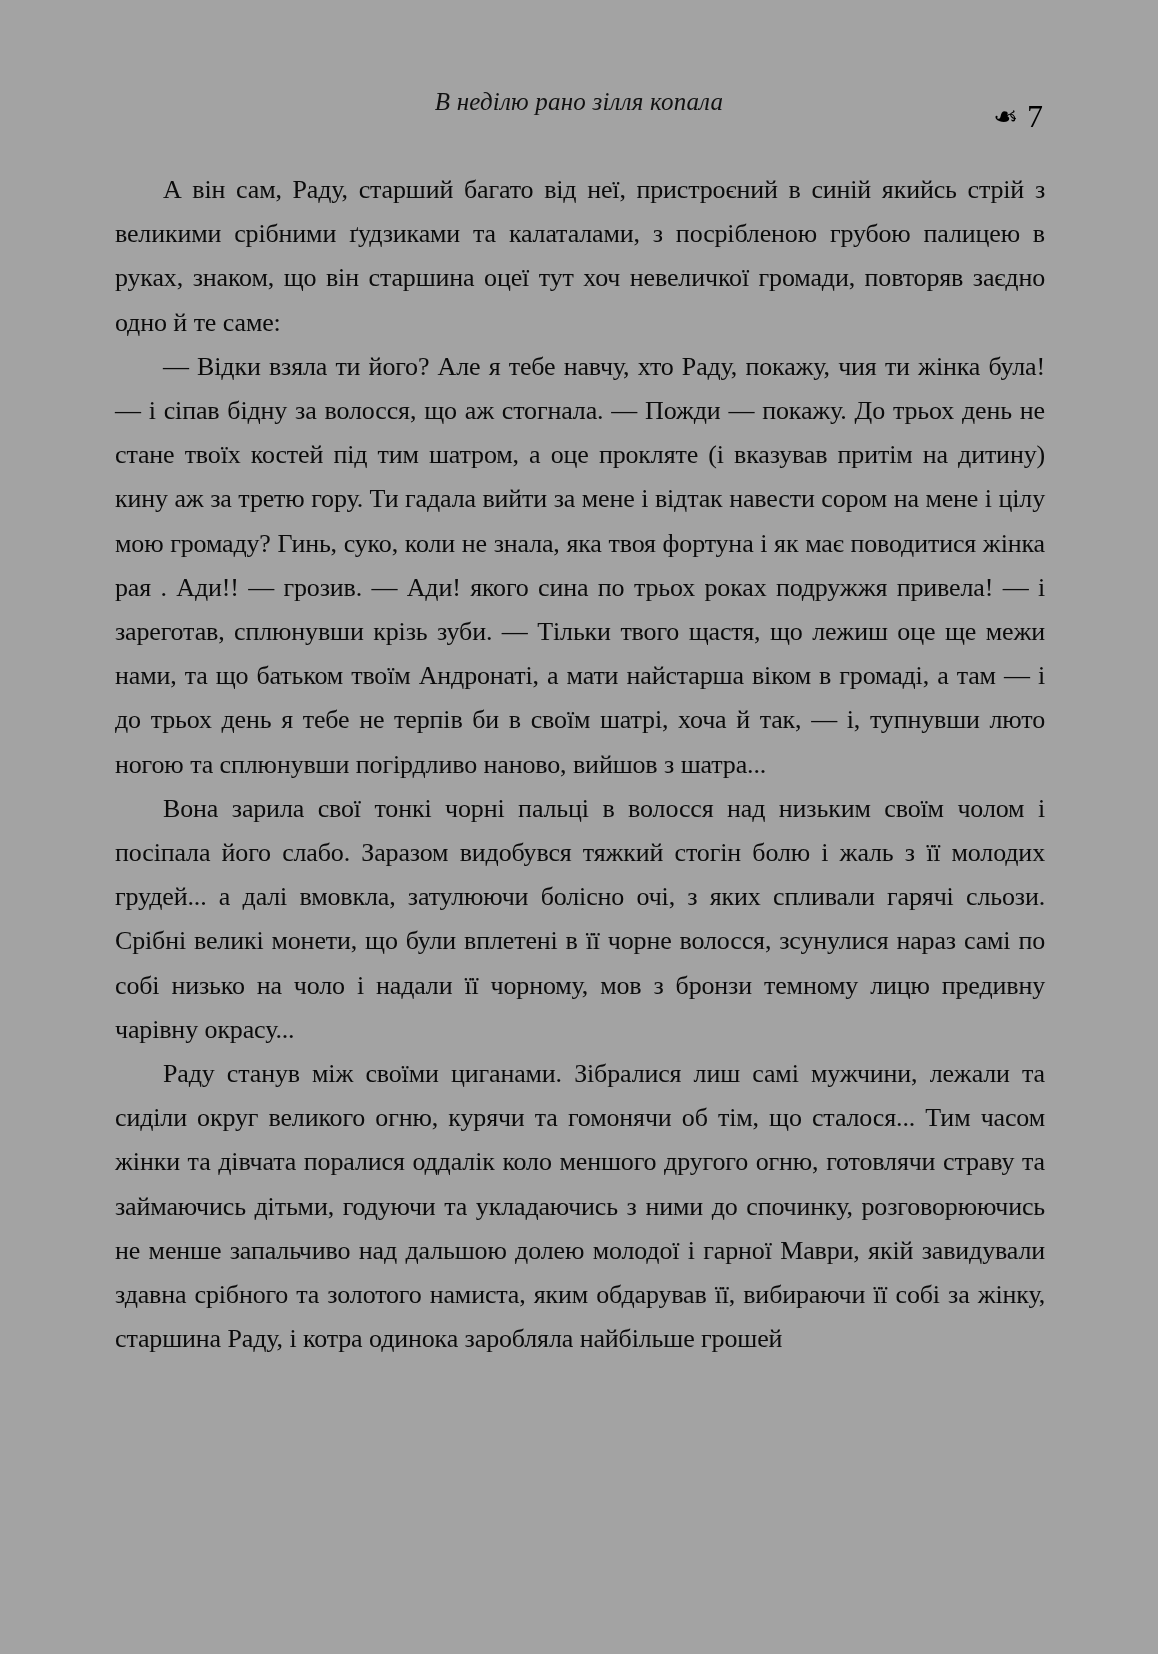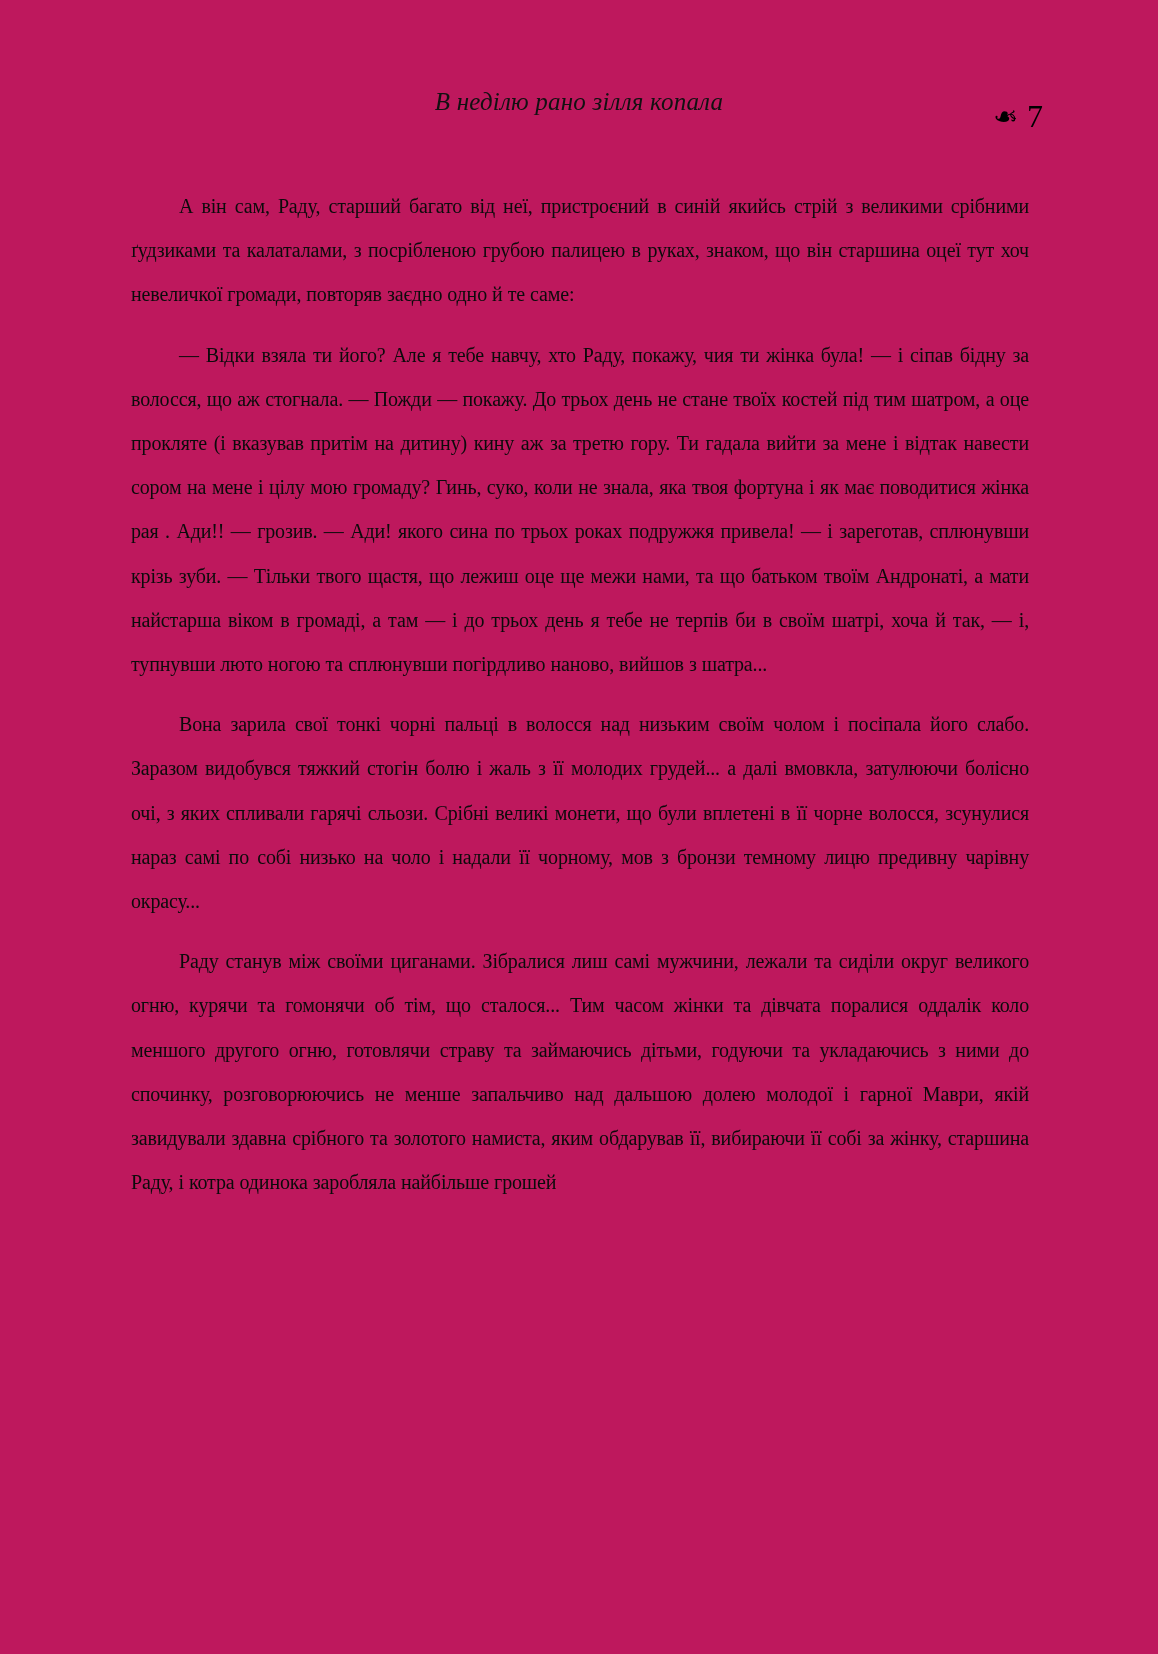--- a/index.html
+++ b/index.html
@@ -4,21 +4,21 @@
 <style>
   html, body {
     margin: 0;
     padding: 0;
     background: #ffffff;
   }
   .page {
     position: relative;
     width: 1158px;
     height: 1654px;
-    background: #be185d;
+    background: #a3a3a3;
     box-sizing: border-box;
     overflow: hidden;
     font-family: "Liberation Serif", "DejaVu Serif", serif;
     color: #0b0b0b;
   }
 
   
   .running-head {
     position: absolute;
     left: 115px;
@@ -59,22 +59,22 @@
   }
 
   
   .textblock {
     position: absolute;
     left: 115px;
     top: 168px;
     width: 930px;
   }
   .para {
-    margin: 16px;
-    font-size: 20px;
+    margin: 0;
+    font-size: 26px;
     line-height: 44.2px;
     text-align: justify;
     text-align-last: left;
     text-indent: 48px;
     letter-spacing: -0.15px;
     word-spacing: 0.2px;
     hyphens: manual;
     -webkit-hyphens: manual;
   }
   .para + .para {

